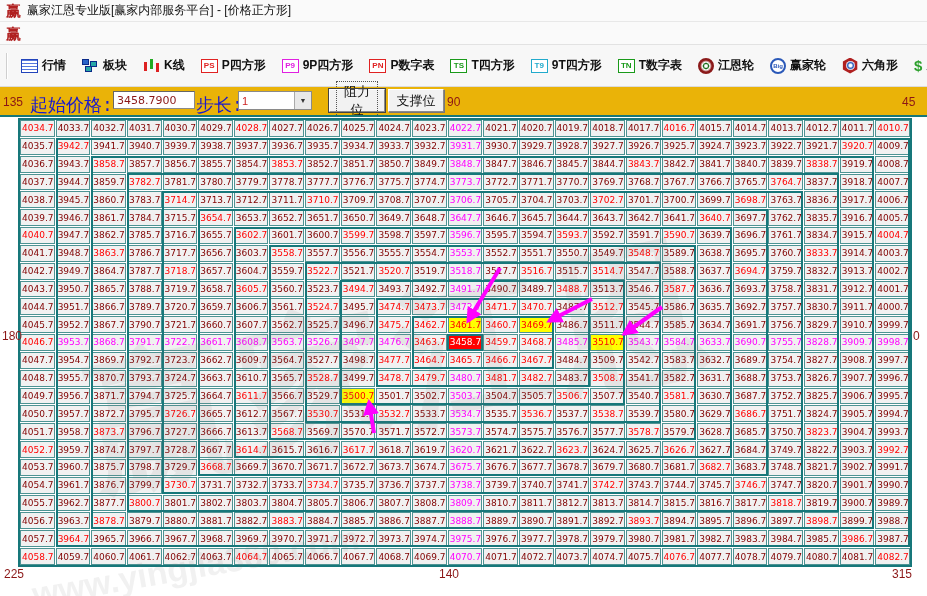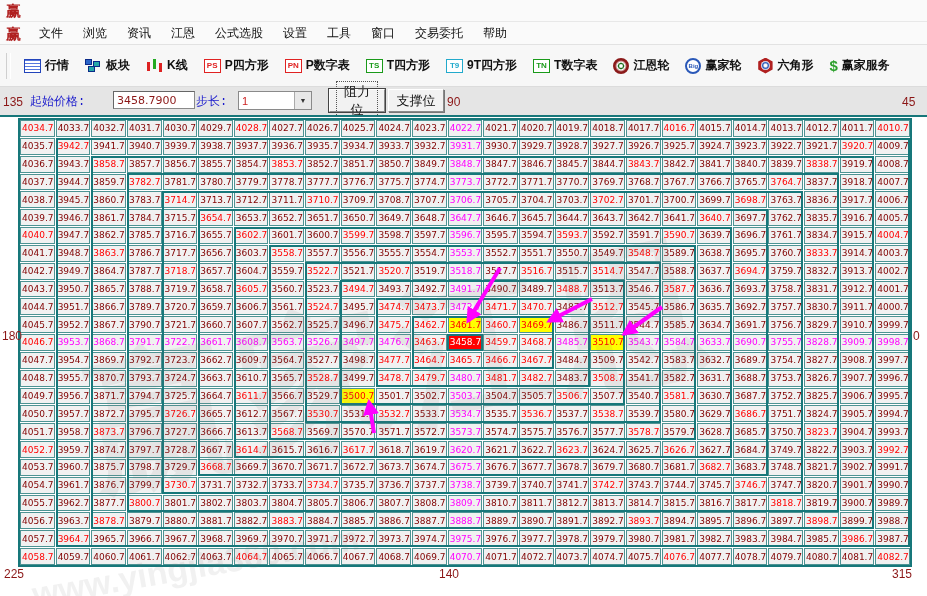--- a/index.html
+++ b/index.html
@@ -43,22 +43,22 @@
   .icon-wheel{width:16px;height:16px;border-radius:50%;box-sizing:border-box;border:2px solid #8b1a1a;
     background:radial-gradient(circle,#ffffff 15%,#1a6b1a 30%,#ffffff 45%,#8b1a1a 70%);}
   .icon-bigwheel{width:16px;height:16px;border-radius:50%;box-sizing:border-box;border:2px solid #2a58b8;
     color:#2a58b8;font-size:6px;font-weight:bold;display:flex;align-items:center;justify-content:center;background:#fff;}
   .icon-hex{width:16px;height:16px;background:#b02020;
     clip-path:polygon(50% 0,95% 25%,95% 75%,50% 100%,5% 75%,5% 25%);
     display:flex;align-items:center;justify-content:center;}
   .icon-hex i{width:9px;height:9px;border-radius:50%;background:radial-gradient(circle,#fff 20%,#2a58b8 45%,#fff 70%);}
   .icon-dollar{color:#2ca02c;font-size:15px;font-weight:bold;line-height:14px;}
   
-  .controls{position:absolute;left:0;top:87px;width:100%;height:28px;background:#e5e5e5;}
-  .ctl-label-blue{position:absolute;color:#1a1acc;font-size:12px;top:6px;font-family:Liberation Mono, monospace;}
+  .controls{position:absolute;left:0;top:87px;width:100%;height:28px;background:#eab308;}
+  .ctl-label-blue{position:absolute;color:#1a1acc;font-size:18px;top:6px;font-family:Liberation Mono, monospace;}
   .deg-label{position:absolute;color:#8b1616;font-size:12px;}
   .txt-input{position:absolute;top:4px;height:18px;box-sizing:border-box;background:#fff;
     border:1px solid #8a8a8a;border-top-color:#666;border-left-color:#666;
     font-family:"DejaVu Sans",sans-serif;font-size:11px;color:#8b1616;padding:1px 3px;}
   .combo{position:absolute;top:4px;height:19px;box-sizing:border-box;background:#fff;
     border:1px solid #8a8a8a;display:flex;align-items:center;}
   .combo .combo-val{flex:1;padding-left:3px;font-size:11px;color:#cc2222;}
   .combo .combo-arrow{width:16px;height:100%;background:#e8e8e8;border-left:1px solid #aaa;
     display:flex;align-items:center;justify-content:center;font-size:7px;color:#333;}
   .push-btn{position:absolute;top:2px;height:23px;box-sizing:border-box;background:#f2f2f2;
@@ -85,25 +85,25 @@
     font-weight:bold;z-index:5;}
   .wm-big{left:80px;top:150px;font-size:150px;transform:rotate(-12deg);letter-spacing:10px;}
   .wm-site{left:30px;top:430px;font-size:34px;transform:rotate(-10deg);}
   svg.overlay{position:absolute;left:0;top:0;width:927px;height:596px;pointer-events:none;z-index:8;}
 </style>
 </head>
 <body>
 
 <div class="titlebar">
   <span class="win-logo">赢</span>
+  <span class="title-text">赢家江恩专业版[赢家内部服务平台] - [价格正方形]</span>
 </div>
 
 <div class="menubar">
   <span class="win-logo">赢</span>
-  <span id="menu-items"><span class="menu-item">文件</span><span class="menu-item">浏览</span><span class="menu-item">资讯</span><span class="menu-item">江恩</span><span class="menu-item">公式选股</span><span class="menu-item">设置</span><span class="menu-item">工具</span><span class="menu-item">窗口</span><span class="menu-item">交易委托</span><span class="menu-item">帮助</span></span>
 </div>
 
 <div class="toolbar">
   <span class="tb-grip"></span>
   <span id="toolbar-items" style="display:flex;align-items:center;">
       <span class="tb-btn">
         <span class="icon-table"></span>
         <span class="tb-label">行情</span>
       </span>
       <span class="tb-btn">
@@ -118,20 +118,24 @@
         <span class="icon-kline">
           <i></i>
           <i></i>
           <i></i>
         </span>
         <span class="tb-label">K线</span>
       </span>
       <span class="tb-btn">
         <span class="icon-box" style="border: 1px solid rgb(224, 34, 34); color: rgb(224, 34, 34);">PS</span>
         <span class="tb-label">P四方形</span>
+      </span>
+      <span class="tb-btn">
+        <span class="icon-box" style="border: 1px solid rgb(224, 32, 224); color: rgb(224, 32, 224);">P9</span>
+        <span class="tb-label">9P四方形</span>
       </span>
       <span class="tb-btn">
         <span class="icon-box" style="border: 1px solid rgb(224, 34, 34); color: rgb(224, 34, 34);">PN</span>
         <span class="tb-label">P数字表</span>
       </span>
       <span class="tb-btn">
         <span class="icon-box" style="border: 1px solid rgb(26, 154, 26); color: rgb(26, 154, 26);">TS</span>
         <span class="tb-label">T四方形</span>
       </span>
       <span class="tb-btn">

